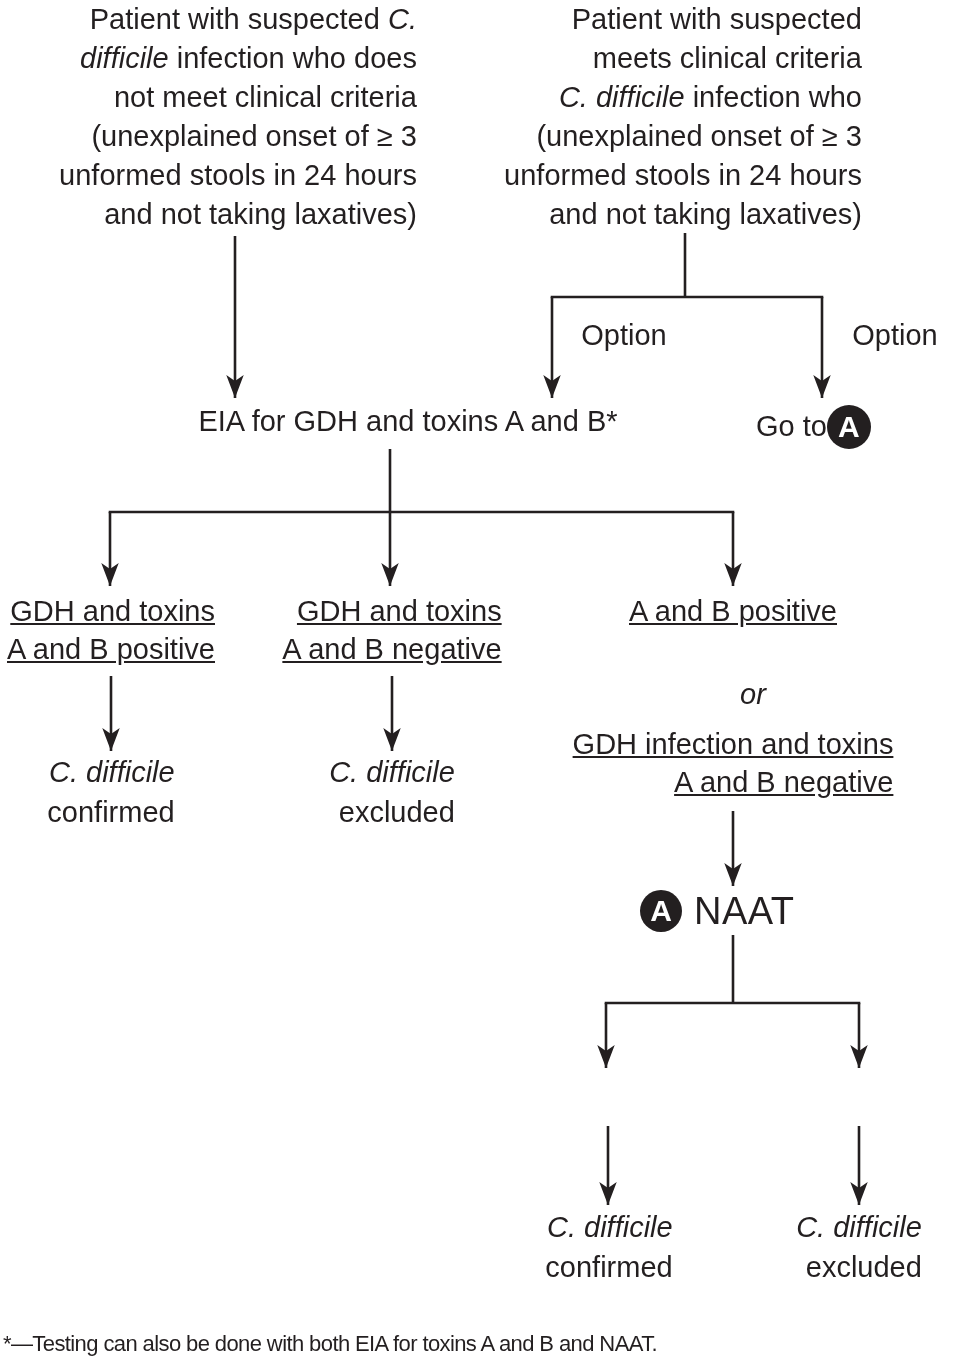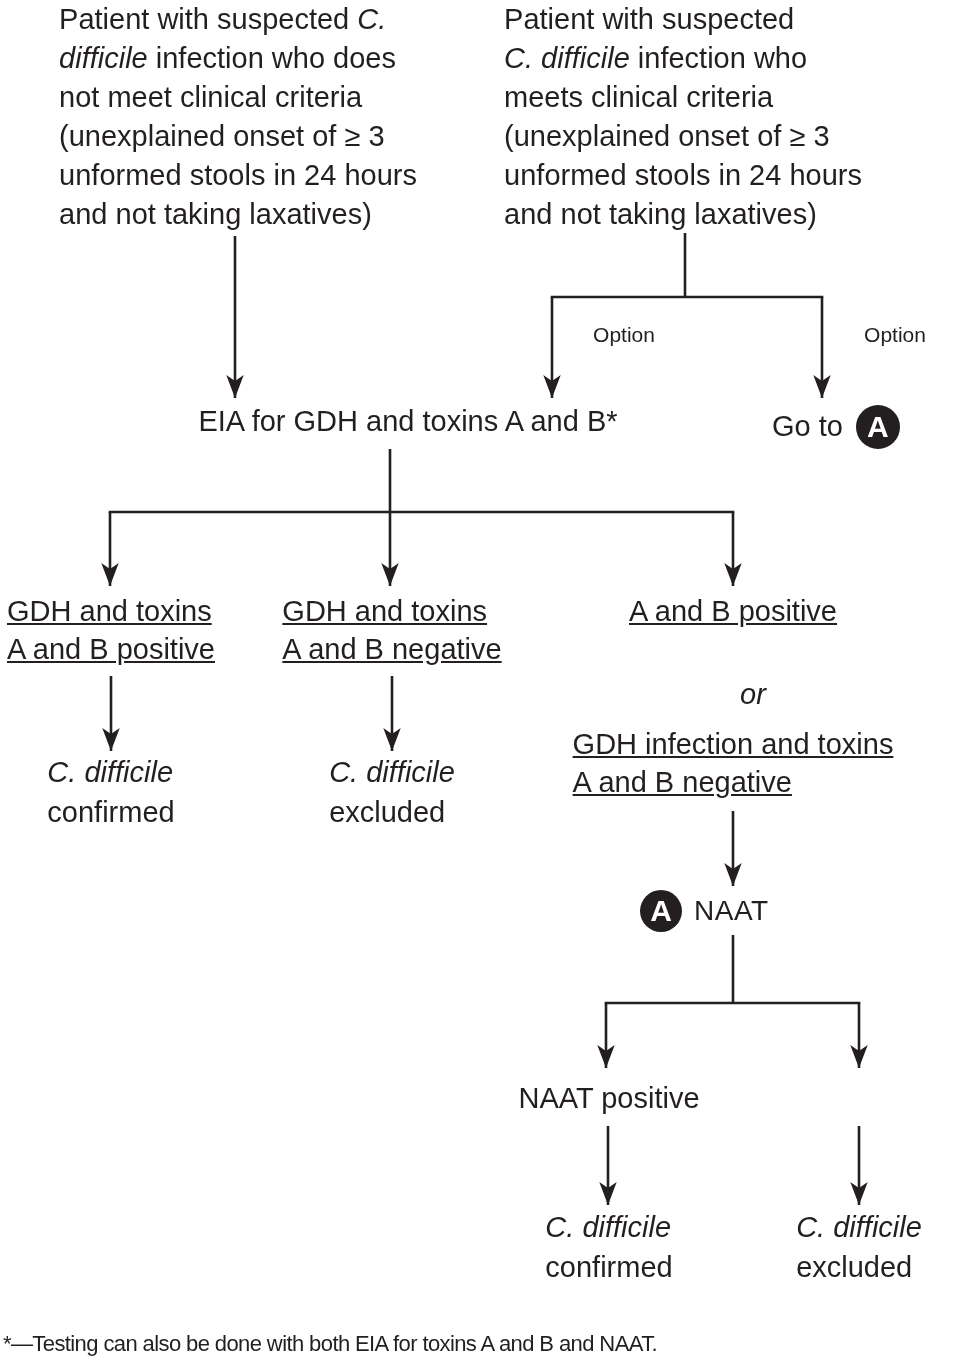--- a/index.html
+++ b/index.html
@@ -14,33 +14,33 @@
     width:962px;height:1364px;
     background:var(--bg);
     color:var(--ink);
     font-family:"Liberation Sans","DejaVu Sans",sans-serif;
     overflow:hidden;
   }
   .connectors{position:absolute;left:0;top:0;color:var(--ink);}
   .node{
     position:absolute;
     transform:translateX(-50%);
-    text-align:left;
+    text-align:right;
     font-size:29px;
     line-height:39px;
     white-space:nowrap;
     letter-spacing:0px;
   }
   .t2{line-height:38px;text-decoration:underline;}
   .res{line-height:40px;}
   .node i{font-style:italic;}
   .lbl{
     position:absolute;
     transform:translateX(-50%);
-    font-size:21px;
+    font-size:29px;
     line-height:34px;
     white-space:nowrap;
   }
   .hgroup{
     position:absolute;
     display:flex;
     align-items:center;
     white-space:nowrap;
     font-size:29px;
   }
@@ -49,24 +49,24 @@
     width:44px;height:44px;
     border-radius:50%;
     background:var(--badge-bg);
     color:var(--badge-fg);
     align-items:center;
     justify-content:center;
     font-size:30px;
     font-weight:700;
     flex:0 0 auto;
   }
-  .goto-group{left:772px;top:404px;height:45px;gap:13px;}
+  .goto-group{left:756px;top:404px;height:45px;}
   .naat-group{left:640px;top:890px;height:42px;gap:12px;}
   .naat-group .badge{width:42px;height:42px;}
-  .naat-label{font-size:28px;letter-spacing:0.5px;}
+  .naat-label{font-size:38px;letter-spacing:0.5px;}
   .footnote{
     position:absolute;
     left:3px;top:1326px;
     font-size:22px;
     line-height:36px;
     letter-spacing:-0.6px;
     white-space:nowrap;
   }
 </style>
 </head>
@@ -107,22 +107,22 @@
     <div><span>Patient with suspected </span><i>C.</i></div>
     <div><i>difficile</i><span> infection who does</span></div>
     <div>not meet clinical criteria</div>
     <div>(unexplained onset of ≥ 3</div>
     <div>unformed stools in 24 hours</div>
     <div>and not taking laxatives)</div>
   </div>
 
   <div class="node" style="left:683px;top:0px">
     <div>Patient with suspected</div>
+    <div>meets clinical criteria</div>
     <div><i>C. difficile</i><span> infection who</span></div>
-    <div>meets clinical criteria</div>
     <div>(unexplained onset of ≥ 3</div>
     <div>unformed stools in 24 hours</div>
     <div>and not taking laxatives)</div>
   </div>
 
   <div class="lbl" style="left:624px;top:318px">Option</div>
   <div class="lbl" style="left:895px;top:318px">Option</div>
 
   <div class="node" style="left:408px;top:403px;line-height:36px">EIA for GDH and toxins A and B*</div>
 
@@ -156,21 +156,20 @@
   <div class="node t2" style="left:733px;top:725px">
     <div>GDH infection and toxins</div>
     <div>A and B negative</div>
   </div>
 
   <div class="hgroup naat-group">
     <span class="badge">A</span>
     <span class="naat-label">NAAT</span>
   </div>
 
-  <div class="node" style="left:609px;top:1080px;line-height:36px">NAAT positive</div>
 
   <div class="node res" style="left:609px;top:1207px">
     <div><i>C. difficile</i></div>
     <div>confirmed</div>
   </div>
   <div class="node res" style="left:859px;top:1207px">
     <div><i>C. difficile</i></div>
     <div>excluded</div>
   </div>
 

